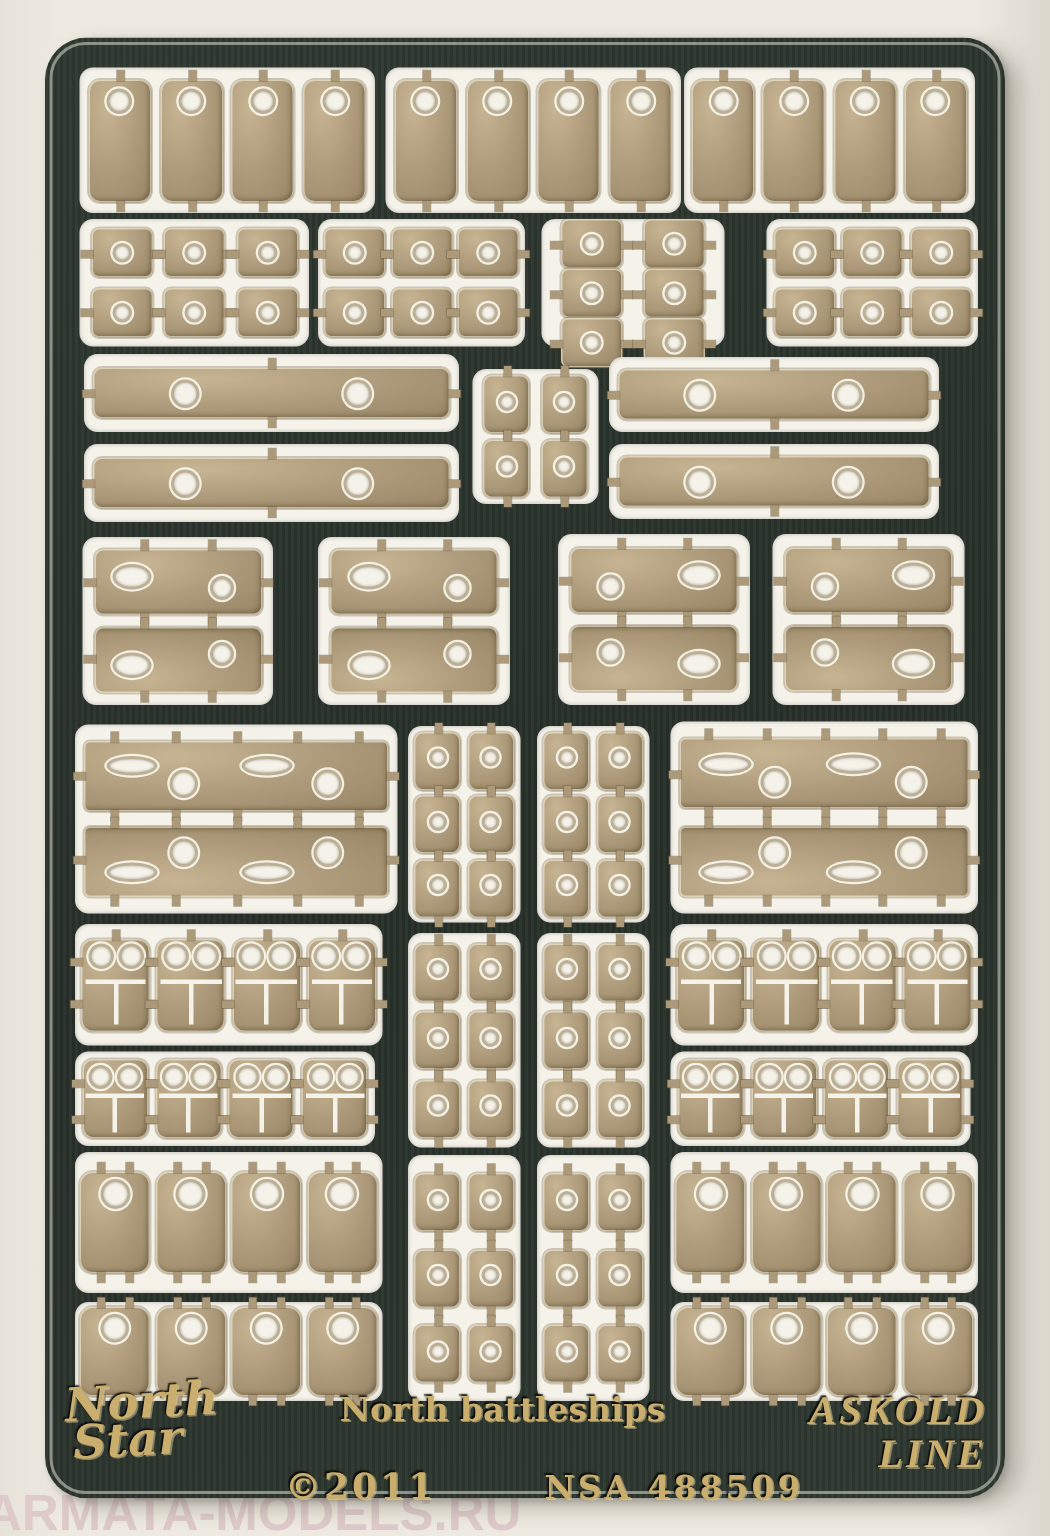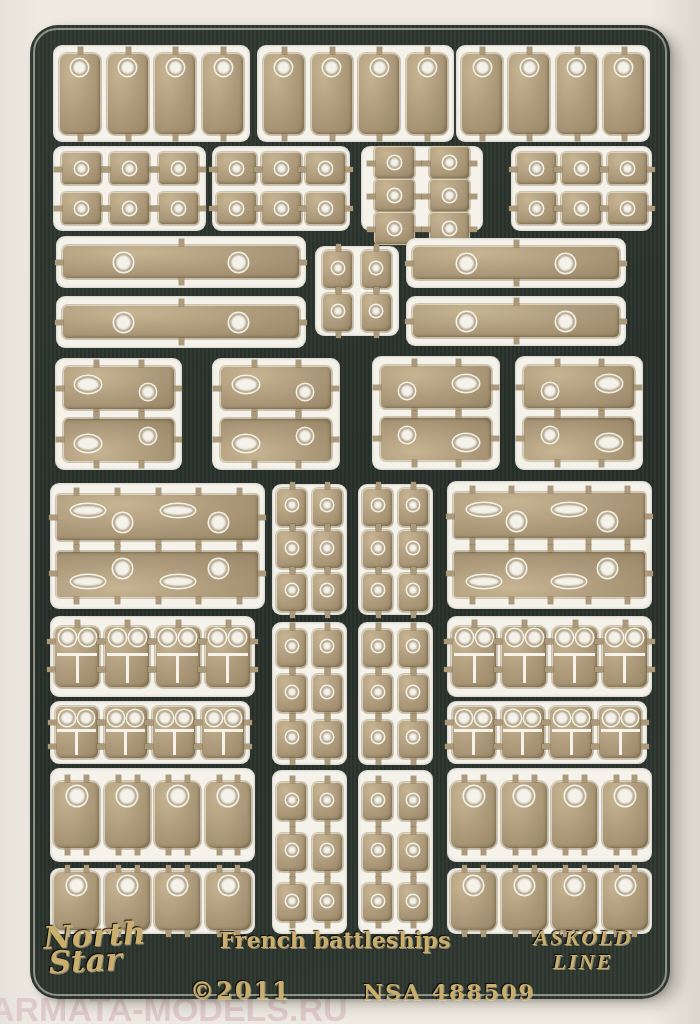--- a/index.html
+++ b/index.html
@@ -41,21 +41,21 @@
   .win-wide-rect-m .part:nth-child(2),
   .win-lens-bar .part:nth-child(2){transform:scaleY(-1);}
   
   .etched{position:absolute;color:var(--etched_gold,#c9ae6e);font-weight:bold;
     text-shadow:-1px -1px 1px rgba(0,0,0,.85),1px 1px 0 rgba(255,248,208,.4),0 0 2px rgba(120,90,30,.5);}
   .brand{left:14px;top:898px;font-style:italic;font-size:31px;line-height:.82;transform:rotate(-3deg);}
   .brand .l2{margin-left:4px;}
   .title{left:140px;top:901px;width:330px;text-align:center;font-size:22px;line-height:1.35;}
   .copyright{left:160px;top:951px;font-size:24px;letter-spacing:2px;}
   .catalog{left:333px;top:954px;font-size:22px;letter-spacing:2px;}
-  .maker{left:478px;top:901px;width:150px;text-align:center;font-style:italic;font-size:22px;line-height:1.08;letter-spacing:2px;font-family:"Liberation Serif",serif;}
+  .maker{left:478px;top:901px;width:150px;text-align:right;font-style:italic;font-size:27px;line-height:1.08;letter-spacing:2px;font-family:"Liberation Serif",serif;}
 </style>
 </head>
 <body>
 
 <div class="scene">
   <div class="watermark">ARMATA-MODELS.RU</div>
 
   <div class="sheet">
     <div class="sheet-line"></div>
     <div id="windows">
@@ -1032,21 +1032,21 @@
           </div>
         </div>
       </div>
 
     <div class="etched brand">
       <div>North</div>
       <div class="l2">Star</div>
     </div>
 
     <div class="etched title">
-      <div>French battleships</div>
+      <div>North battleships</div>
     </div>
 
     <div class="etched copyright">©2011</div>
     <div class="etched catalog">NSA 488509</div>
 
     <div class="etched maker">
       <div>ASKOLD</div>
       <div>LINE</div>
     </div>
   </div>

